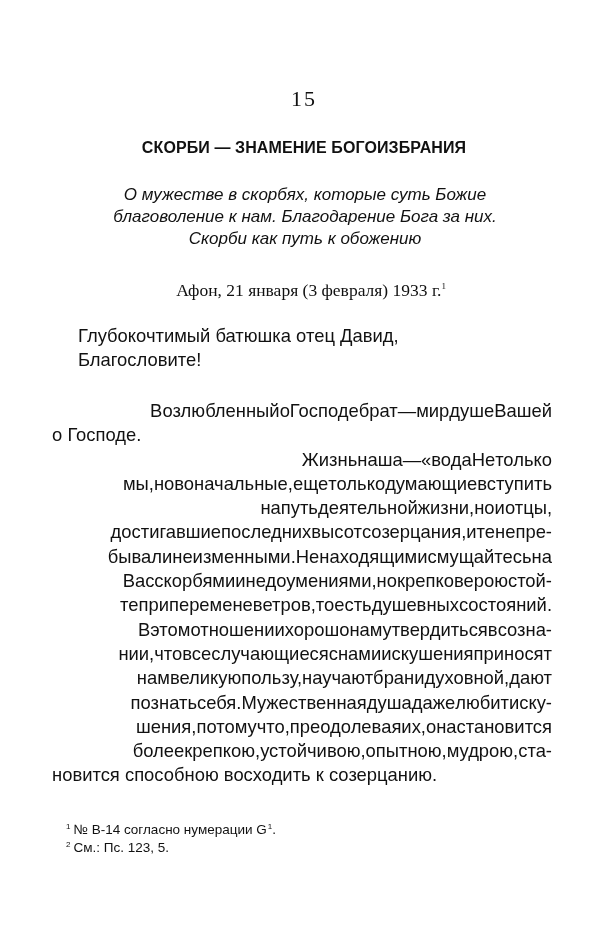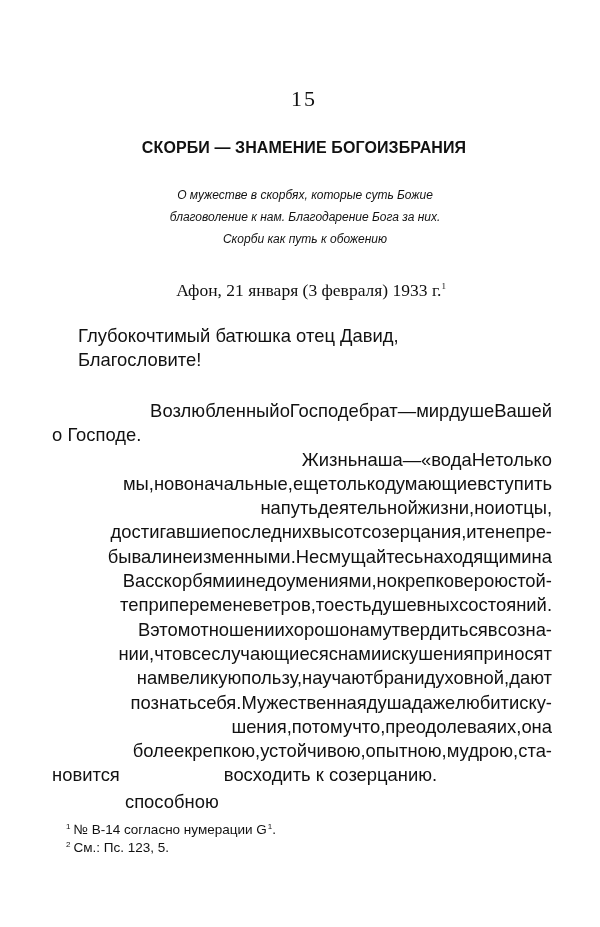--- a/index.html
+++ b/index.html
@@ -40,21 +40,21 @@
       line-height: 20px;
       letter-spacing: 0.1px;
     }
     .summary {
       position: absolute;
       top: 184px;
       left: 100px; width: 410px;
       text-align: center;
       font-family: "Liberation Sans", sans-serif;
       font-style: italic;
-      font-size: 12px;
+      font-size: 17px;
       line-height: 22px;
     }
     .summary div { white-space: nowrap; }
     .dateline {
       position: absolute;
       top: 279px;
       right: 50px;
       text-align: center;
       font-size: 17.5px;
       line-height: 22px;
@@ -176,22 +176,22 @@
         <span class="w">созерцания,</span>
         <span class="w">и</span>
         <span class="w">те</span>
         <span class="w">не</span>
         <span class="w">пре-</span>
       </div>
       <div class="line">
         <span class="w">бывали</span>
         <span class="w">неизменными.</span>
         <span class="w">Не</span>
+        <span class="w">находящими</span>
         <span class="w">смущайтесь</span>
-        <span class="w">находящими</span>
         <span class="w">на</span>
       </div>
       <div class="line">
         <span class="w">Вас</span>
         <span class="w">скорбями</span>
         <span class="w">и</span>
         <span class="w">недоумениями,</span>
         <span class="w">но</span>
         <span class="w">крепко</span>
         <span class="w">верою</span>
@@ -245,32 +245,33 @@
         <span class="w">любит</span>
         <span class="w">иску-</span>
       </div>
       <div class="line">
         <span class="w">шения,</span>
         <span class="w">потому</span>
         <span class="w">что,</span>
         <span class="w">преодолевая</span>
         <span class="w">их,</span>
         <span class="w">она</span>
+        <span class="w">становится</span>
       </div>
       <div class="line">
         <span class="w">более</span>
         <span class="w">крепкою,</span>
         <span class="w">устойчивою,</span>
         <span class="w">опытною,</span>
         <span class="w">мудрою,</span>
         <span class="w">ста-</span>
       </div>
       <div class="line last">
         <span class="w" style="margin-right: 0.28em;">новится</span>
-        <span class="w" style="margin-right: 0.28em; margin-top: 27px;">способною</span>
+        <span class="w" style="margin-right: 0.28em;">способною</span>
         <span class="w" style="margin-right: 0.28em;">восходить</span>
         <span class="w" style="margin-right: 0.28em;">к</span>
         <span class="w">созерцанию.</span>
       </div>
     </div>
 
   <div class="footnotes">
     <div>
       <span class="fn-mark">1</span><span>№ В-14 согласно нумерации G</span><span class="fn-mark" style="margin-right:0;margin-left:1px">1</span><span>.</span>
     </div>

